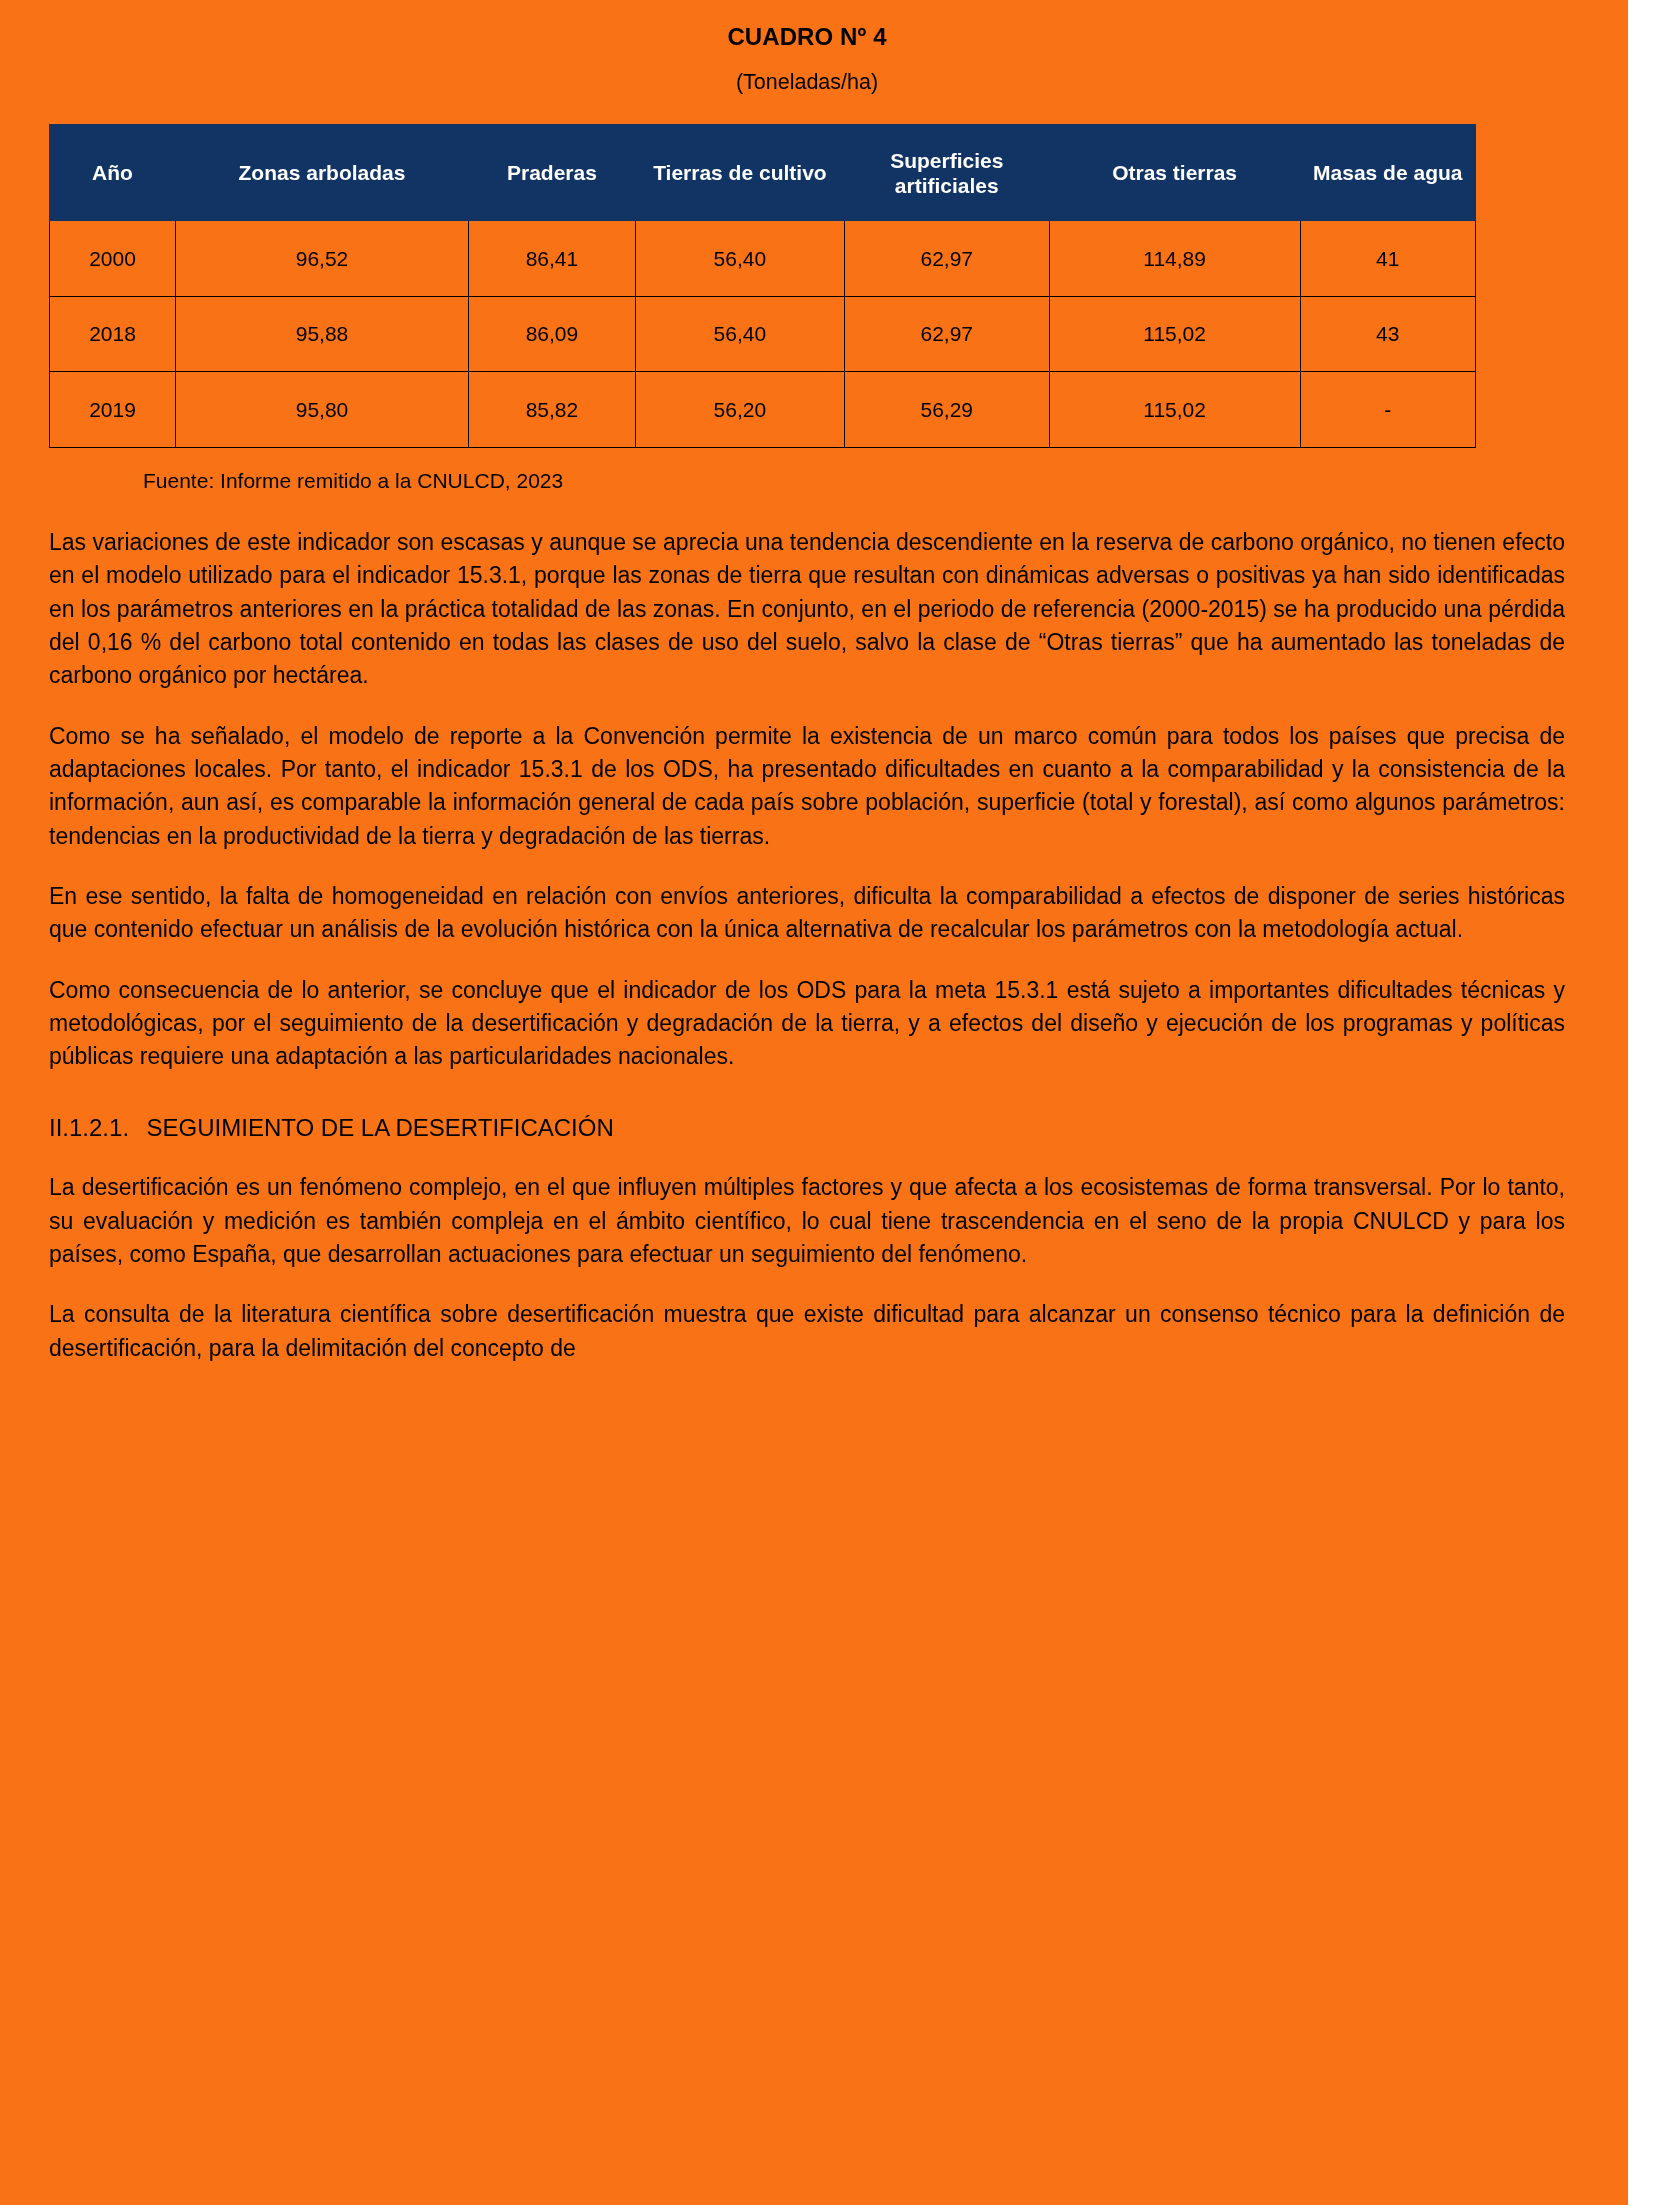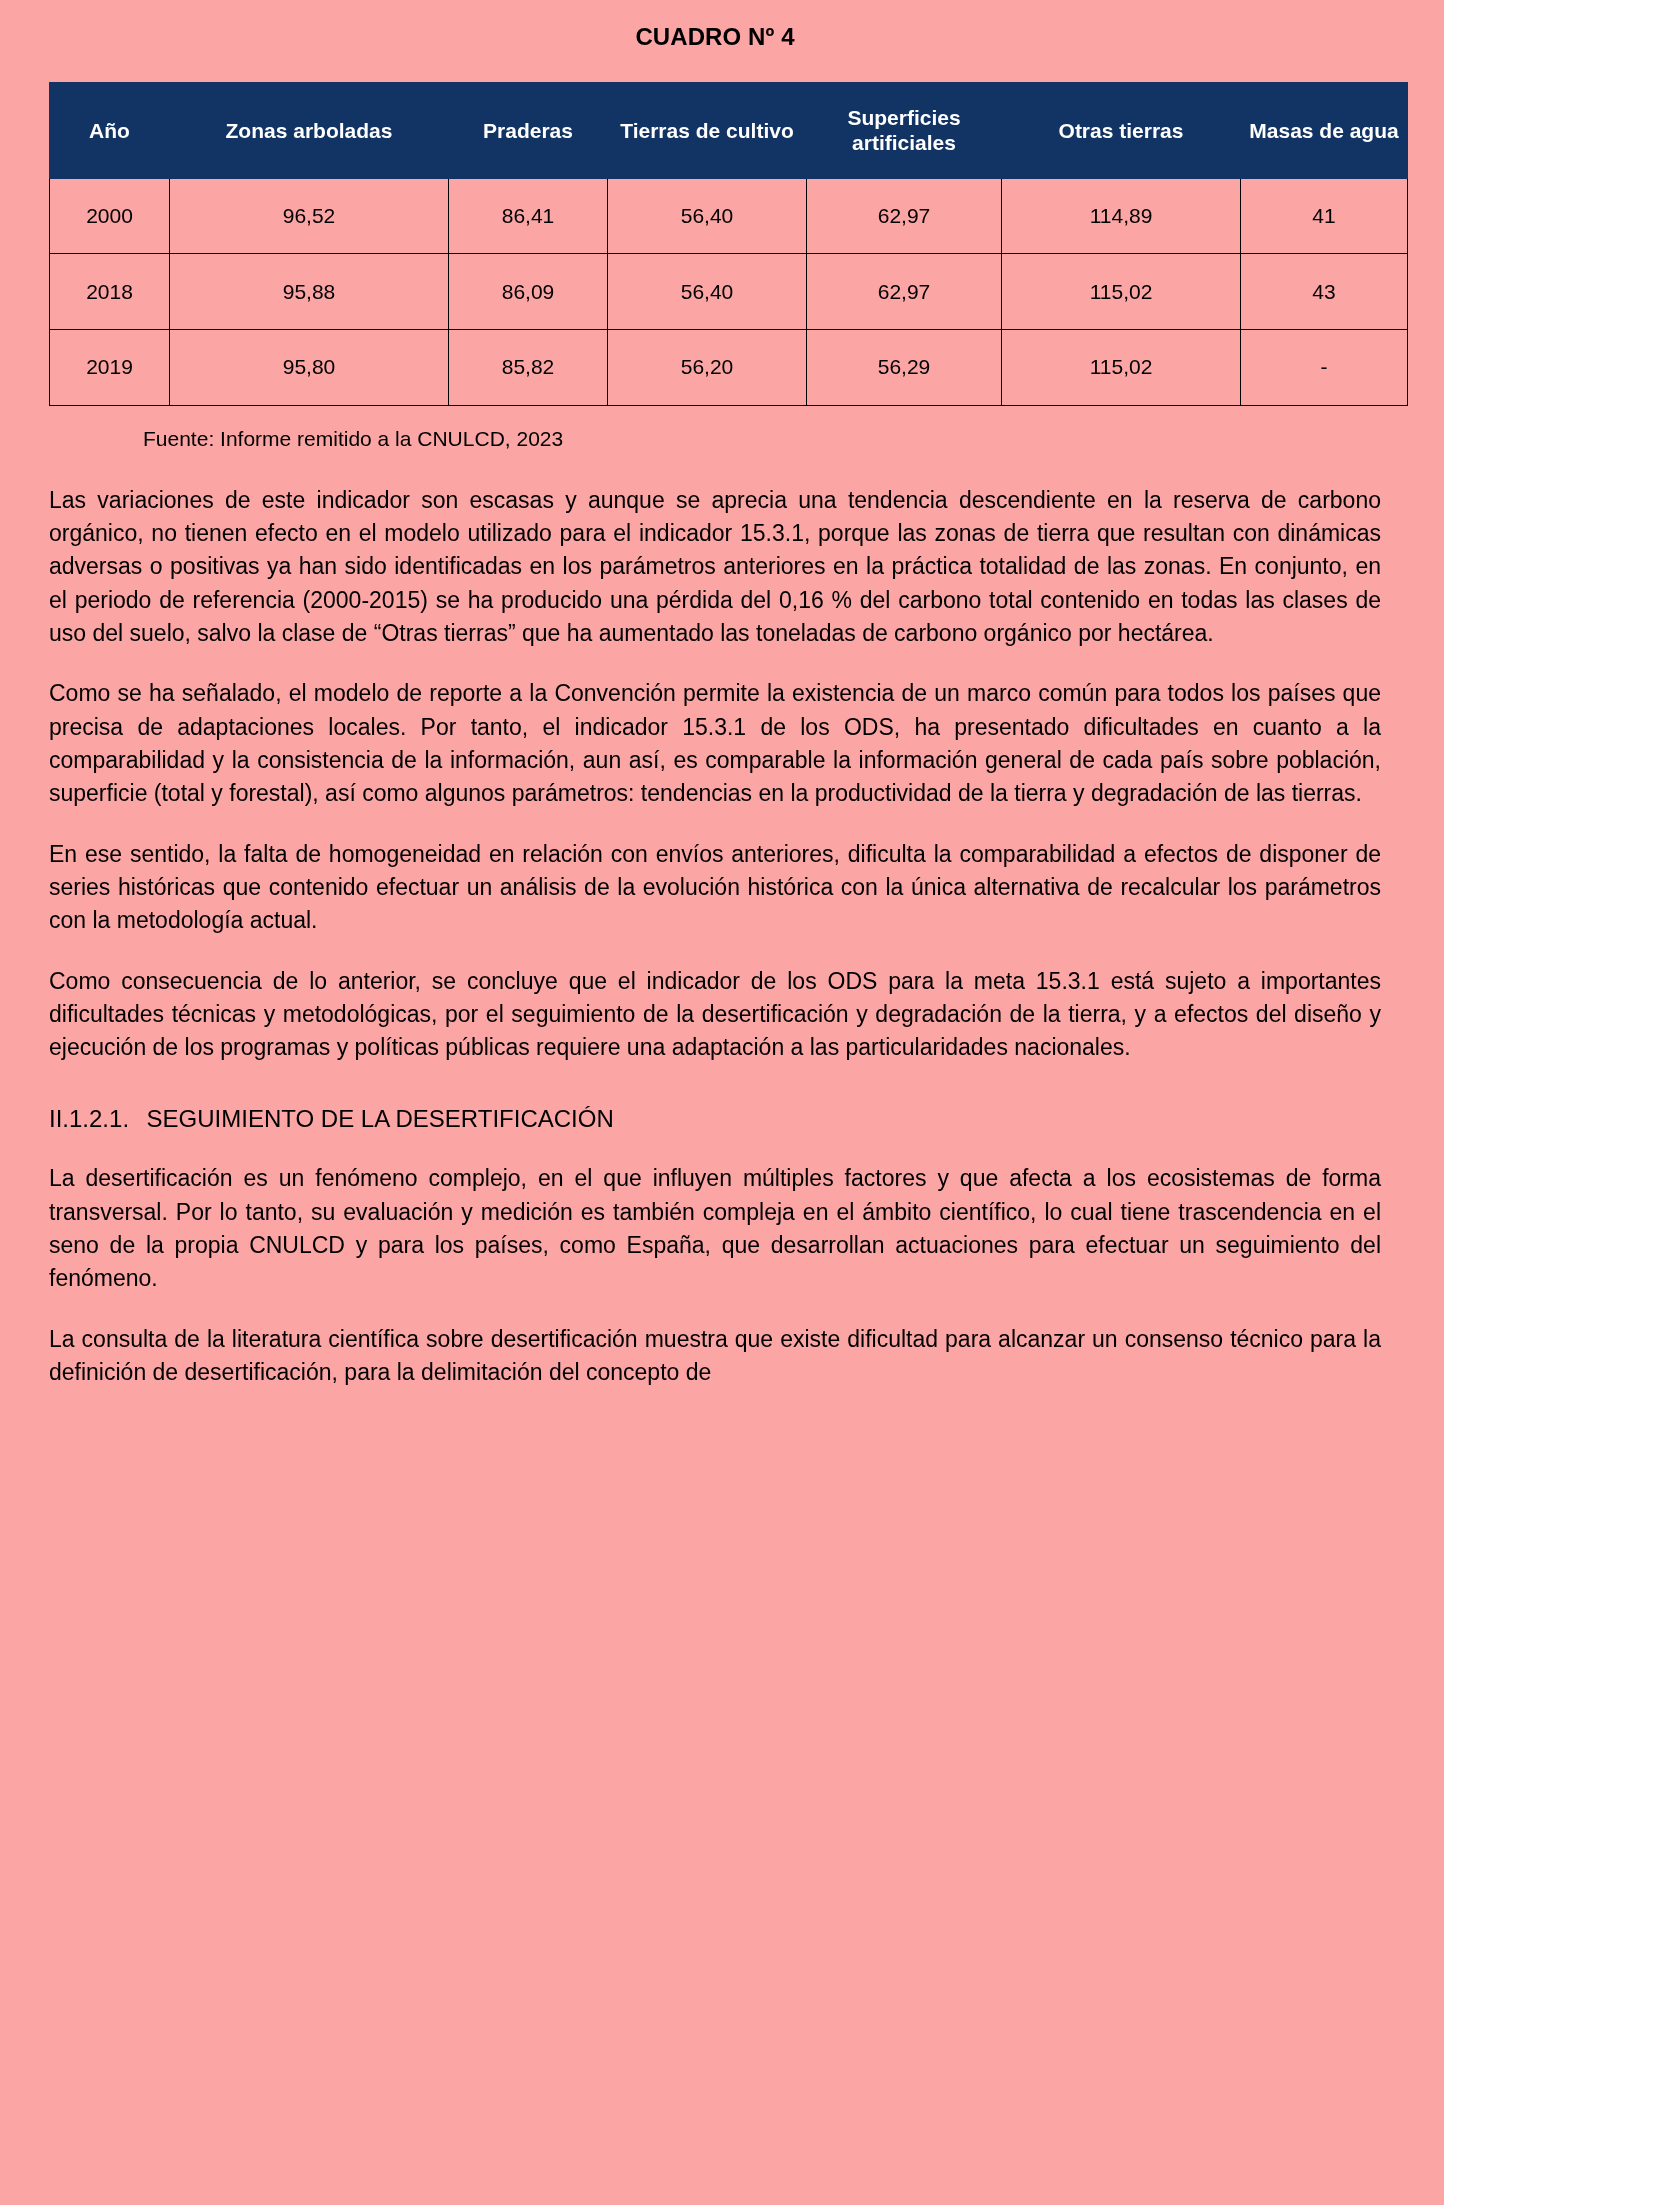--- a/index.html
+++ b/index.html
@@ -6,25 +6,25 @@
     margin: 0;
     padding: 0;
     background: #ffffff;
   }
   body {
     width: 1666px;
     font-family: "Liberation Sans", sans-serif;
     color: #000000;
   }
   .page {
-    width: 1444px;
+    width: 1628px;
     min-height: 2205px;
     box-sizing: border-box;
     padding: 22px 63px 32px 49px;
-    background: #fca5a5;
+    background: #f97316;
   }
 
   
   .title-block {
     text-align: center;
     font-weight: bold;
     font-size: 24px;
     line-height: 1.28;
     letter-spacing: 0.1px;
   }
@@ -100,20 +100,21 @@
 </style>
 </head>
 <body>
 
 <div class="page">
 
   <div class="title-block">
     <span class="title-line-1">CUADRO Nº 4</span>
   </div>
 
+  <div class="units">(Toneladas/ha)</div>
 
   <div class="table-wrap">
     <table class="data">
       <colgroup>
         <col class="col-anio">
           <col class="col-arbol">
           <col class="col-prad">
           <col class="col-cult">
           <col class="col-art">
           <col class="col-otras">

